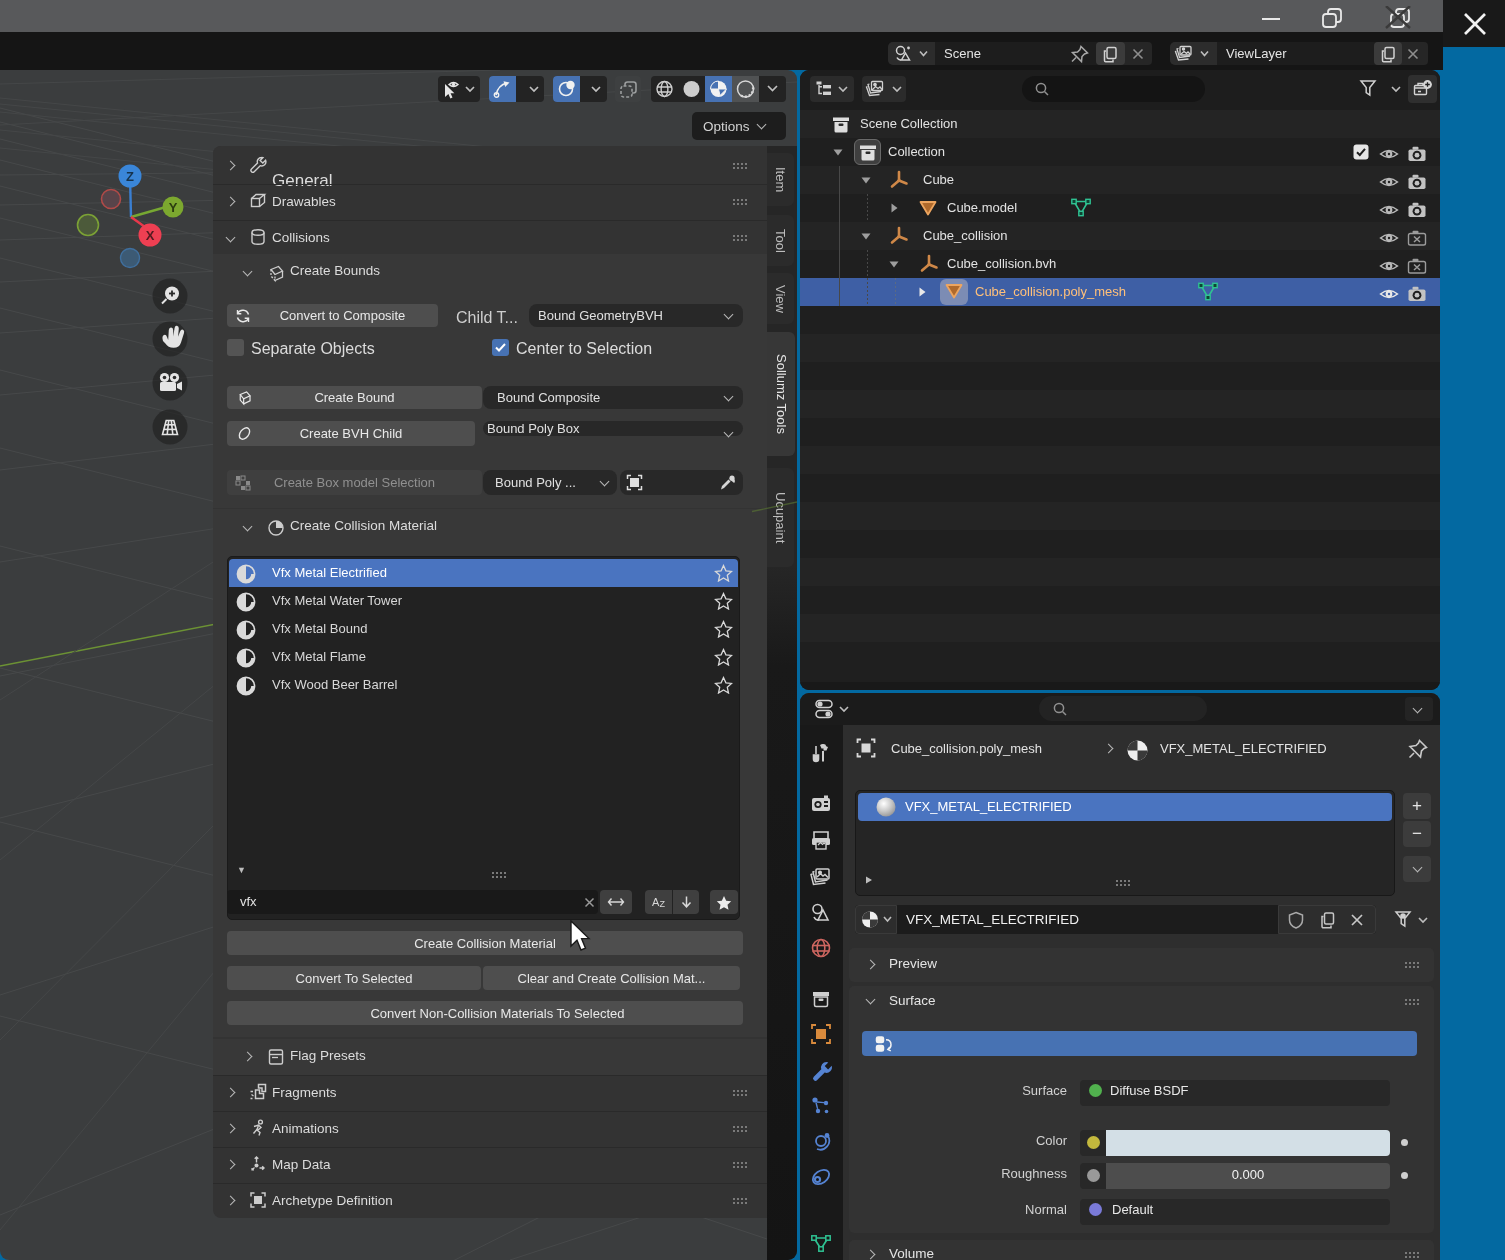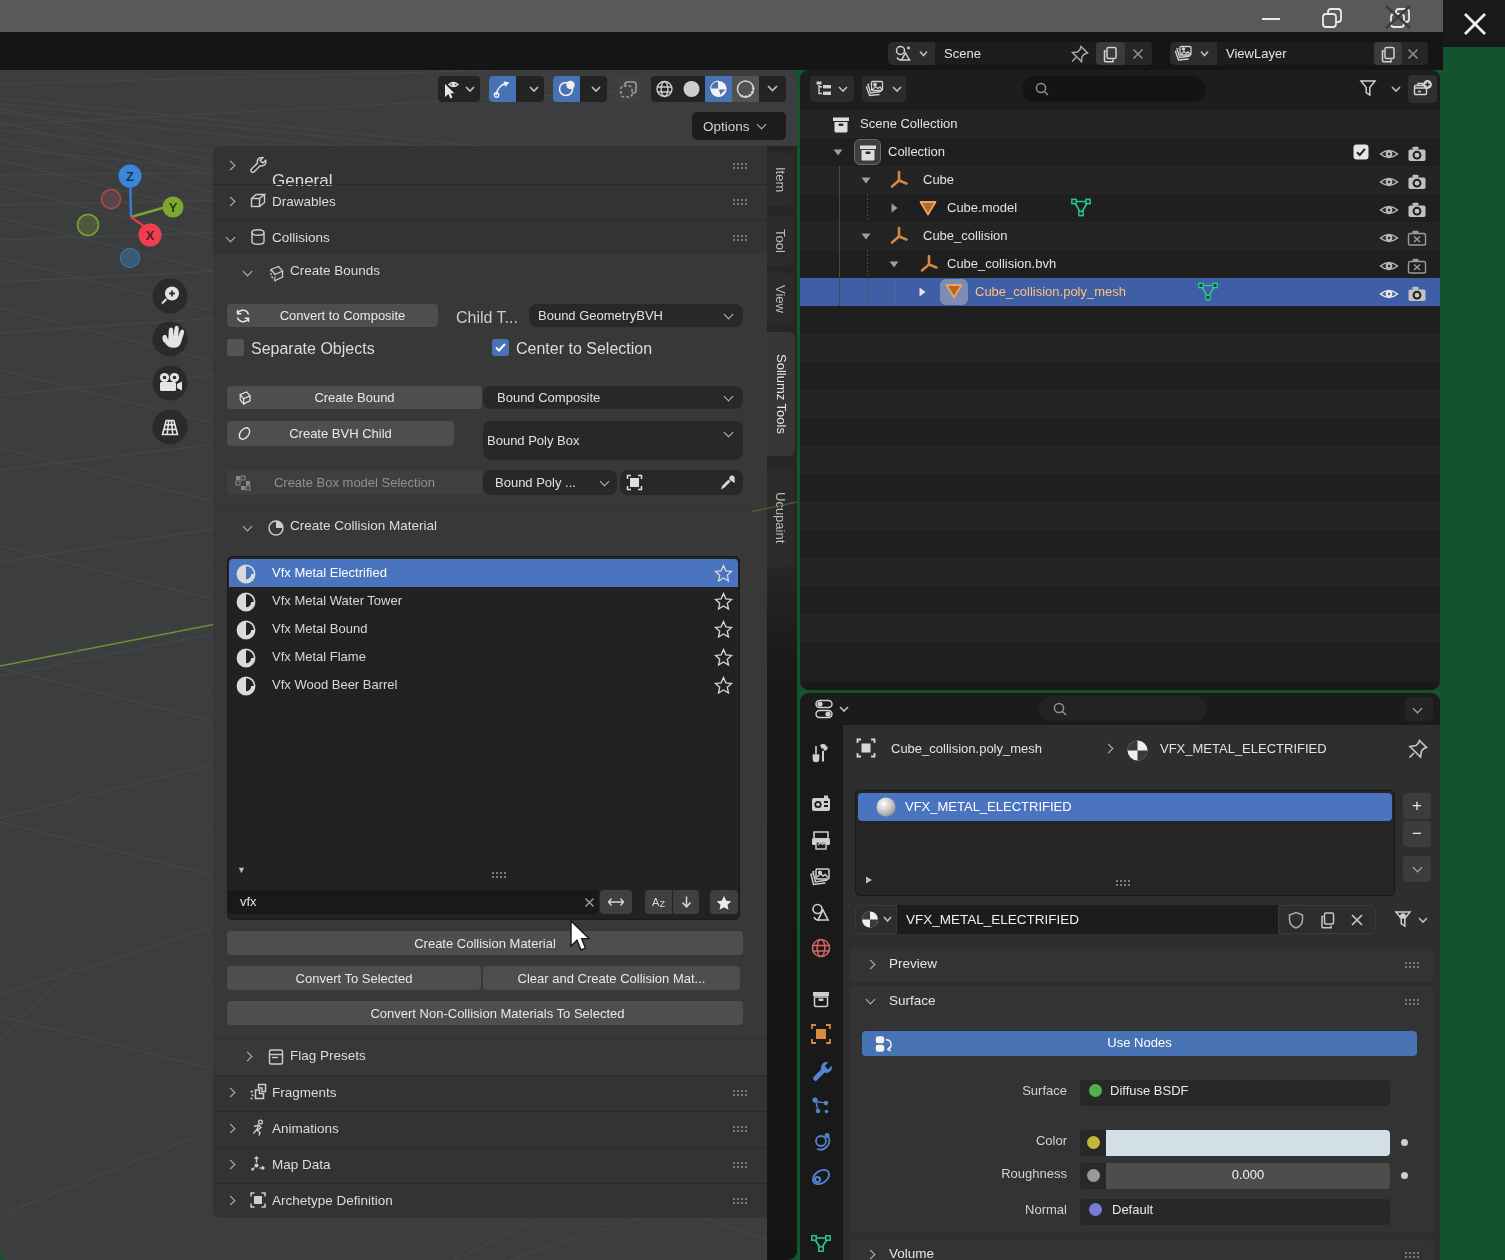--- a/index.html
+++ b/index.html
@@ -1,19 +1,19 @@
 <!DOCTYPE html>
 <html><head>
 <meta charset="utf-8">
 <style>
 * { margin:0; padding:0; box-sizing:border-box; }
 html,body { width:1505px; height:1260px; background:#000; overflow:hidden;
   font-family:"Liberation Sans", sans-serif; }
 .abs { position:absolute; }
-#stage { position:relative; width:1505px; height:1260px; background:#14532d; opacity:0.999; }
+#stage { position:relative; width:1505px; height:1260px; background:#0369a1; opacity:0.999; }
 .txt { color:#dcdcdc; font-size:16px; white-space:nowrap; }
 .chev { display:inline-block; width:7px; height:7px; border:solid #b9b9b9;
   border-width:0 1.6px 1.6px 0; transform:rotate(45deg); }
 .chevr { transform:rotate(-45deg); }
 .dots { width:15px; height:7px;
   background-image:radial-gradient(circle, #7a7a7a 1px, transparent 1.2px);
   background-size:4px 4px; }
 .btn { background:#4e4e4e; border-radius:4px; color:#e8e8e8; font-size:13px;
   display:flex; align-items:center; justify-content:center; }
 .dd { background:#282828; border-radius:8px; color:#e0e0e0; font-size:13px;
@@ -322,27 +322,27 @@
       <svg class="abs" style="left:9px;top:3px;" width="17" height="17" viewBox="0 0 20 20">
             <g fill="none" stroke="#e8e8e8" stroke-width="1.4">
               <path d="M5 6.5 L12.5 3.5 L16.5 8 L9 11.5 Z"></path>
               <path d="M5 6.5 L5 13 L9 17.5 L9 11.5"></path>
               <path d="M9 17.5 L16.5 14 L16.5 8"></path>
             </g>
           </svg>
       <span>Create Bound</span>
     </div>
     <div class="abs dd" style="left:270px;top:240px;width:260px;height:23px;padding-left:14px;">Bound Composite<span class="chev" style="position:absolute;right:11px;top:7px;"></span></div>
-    <div class="abs btn" style="left:14px;top:275px;width:227px;height:25px;">
+    <div class="abs btn" style="left:14px;top:275px;width:248px;height:25px;">
       <svg class="abs" style="left:9px;top:4px;" width="17" height="17" viewBox="0 0 17 17">
             <ellipse cx="8.5" cy="8.5" rx="4.2" ry="6.4" fill="none" stroke="#e8e8e8" stroke-width="1.4" transform="rotate(38 8.5 8.5)"></ellipse>
           </svg>
       <span>Create BVH Child</span>
     </div>
-    <div class="abs dd" style="left:270px;top:275px;width:260px;height:39px;padding-left:4px;">Bound Poly Box<span class="chev" style="position:absolute;right:11px;top:8px;"></span></div>
+    <div class="abs dd" style="left:270px;top:275px;width:260px;height:15px;padding-left:4px;">Bound Poly Box<span class="chev" style="position:absolute;right:11px;top:8px;"></span></div>
     <div class="abs btn" style="left:14px;top:324px;width:255px;height:25px;background:#3f3f3f;color:#909090;">
       <svg class="abs" style="left:8px;top:5px;" width="16" height="16" viewBox="0 0 16 16">
             <g fill="#8a8a8a">
               <rect x="1" y="1" width="4" height="4"></rect>
               <rect x="6" y="1" width="4" height="4" fill="none" stroke="#8a8a8a"></rect>
               <rect x="11" y="6" width="4" height="4"></rect>
               <rect x="1" y="6" width="4" height="4" fill="none" stroke="#8a8a8a"></rect>
               <rect x="6" y="11" width="4" height="4"></rect>
               <rect x="11" y="11" width="4" height="4" fill="none" stroke="#8a8a8a"></rect>
             </g>
@@ -922,21 +922,20 @@
   <div class="abs dots" style="left:604px;top:305px;"></div>
   <div class="abs" style="left:62px;top:338px;width:555px;height:25px;background:#4772b3;border-radius:4px;"></div>
   <svg class="abs" style="left:74px;top:341px;" width="20" height="20" viewBox="0 0 20 20">
         <g fill="none" stroke="#f2f2f2" stroke-width="1.5">
           <rect x="2.5" y="3" width="7" height="5.6" rx="1.6" fill="#f2f2f2"></rect>
           <rect x="2.5" y="11.5" width="7" height="5.6" rx="1.6" fill="#f2f2f2"></rect>
           <path d="M12 5.8 q5 0 5 5 q0 3.5 -3 4.6"></path>
           <path d="M15.8 13 l-2 2.4 l3 1.4" stroke-width="1.4"></path>
         </g>
       </svg>
-  <span class="abs" style="left:62px;top:342px;width:555px;text-align:center;color:#ffffff;font-size:13px;">Use Nodes</span>
   <span class="abs" style="left:0;top:390px;width:267px;text-align:right;color:#d2d2d2;font-size:13px;">Surface</span>
   <div class="abs" style="left:280px;top:387px;width:310px;height:26px;background:#282828;border-radius:4px;"></div>
   <span class="abs" style="left:289px;top:391px;width:13px;height:13px;background:#51b14e;border-radius:50%;"></span>
   <span class="abs" style="left:310px;top:390px;color:#e8e8e8;font-size:13px;">Diffuse BSDF</span>
   <span class="abs" style="left:0;top:440px;width:267px;text-align:right;color:#d2d2d2;font-size:13px;">Color</span>
   <div class="abs" style="left:280px;top:437px;width:26px;height:26px;background:#282828;border-radius:4px 0 0 4px;"></div>
   <span class="abs" style="left:287px;top:443px;width:13px;height:13px;background:#c3b83d;border-radius:50%;"></span>
   <div class="abs" style="left:306px;top:437px;width:284px;height:26px;background:#d3dfe6;border-radius:0 4px 4px 0;"></div>
   <span class="abs" style="left:601px;top:446px;width:7px;height:7px;background:#cfcfcf;border-radius:50%;"></span>
   <span class="abs" style="left:0;top:473px;width:267px;text-align:right;color:#d2d2d2;font-size:13px;">Roughness</span>

